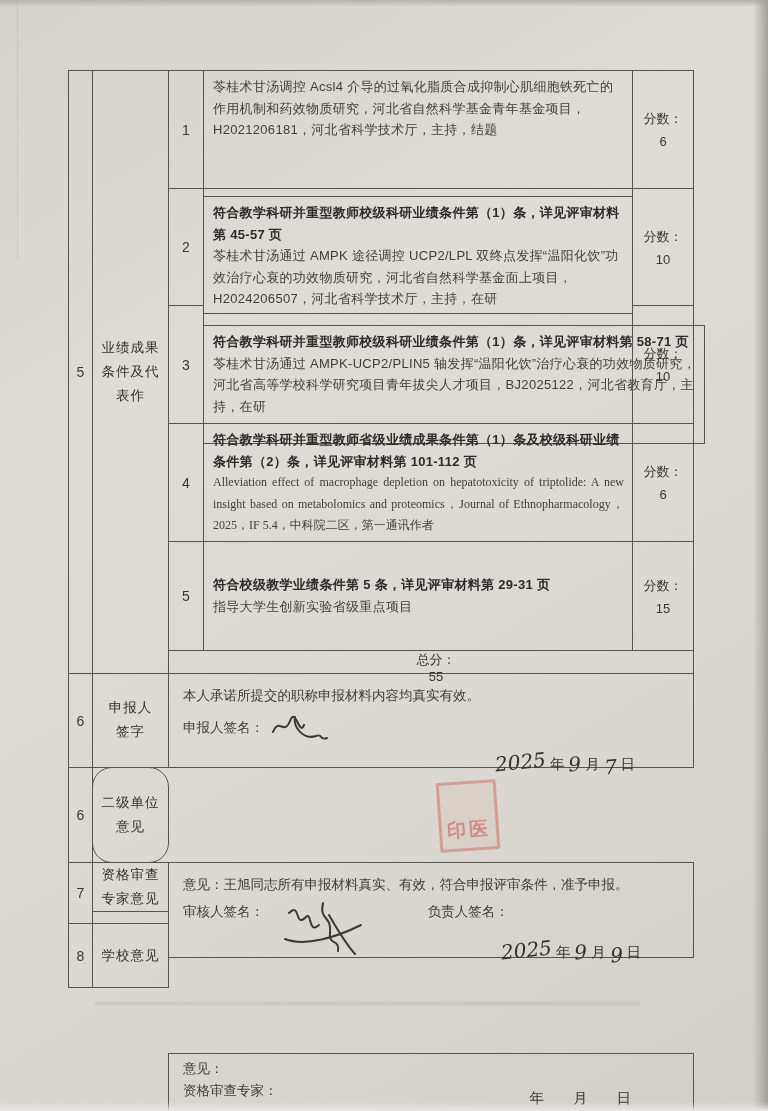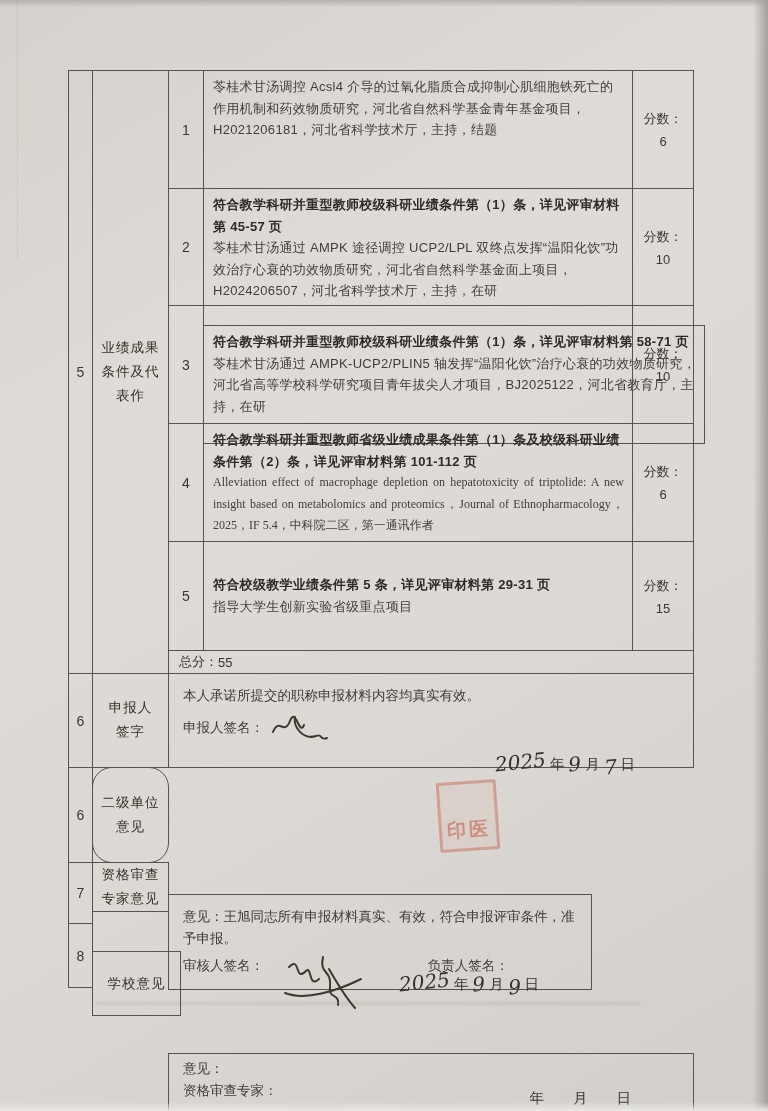--- a/index.html
+++ b/index.html
@@ -73,21 +73,21 @@
   <div class="cell center serial" style="left:168px;top:70px;width:36px;height:119px;">1</div>
   <div class="cell content" style="left:203px;top:70px;width:430px;height:119px;">
     <div class="bdy">苓桂术甘汤调控 Acsl4 介导的过氧化脂质合成抑制心肌细胞铁死亡的作用机制和药效物质研究，河北省自然科学基金青年基金项目，H2021206181，河北省科学技术厅，主持，结题</div>
   </div>
   <div class="cell score" style="left:632px;top:70px;width:62px;height:119px;">
     <span>分数：</span>
     <span>6</span>
   </div>
 
   <div class="cell center serial" style="left:168px;top:188px;width:36px;height:118px;">2</div>
-  <div class="cell content" style="left:203px;top:188px;width:430px;height:118px;">
+  <div class="cell content" style="left:203px;top:196px;width:430px;height:118px;">
     <div class="hdr">符合教学科研并重型教师校级科研业绩条件第（1）条，详见评审材料第 45-57 页</div>
     <div class="bdy">苓桂术甘汤通过 AMPK 途径调控 UCP2/LPL 双终点发挥“温阳化饮”功效治疗心衰的功效物质研究，河北省自然科学基金面上项目，H2024206507，河北省科学技术厅，主持，在研</div>
   </div>
   <div class="cell score" style="left:632px;top:188px;width:62px;height:118px;">
     <span>分数：</span>
     <span>10</span>
   </div>
 
   <div class="cell center serial" style="left:168px;top:305px;width:36px;height:119px;">3</div>
   <div class="cell content" style="left:203px;top:305px;width:502px;height:119px;margin-top:20px;">
@@ -112,21 +112,21 @@
   <div class="cell center serial" style="left:168px;top:541px;width:36px;height:110px;">5</div>
   <div class="cell content pad-lg" style="left:203px;top:541px;width:430px;height:110px;">
     <div class="hdr">符合校级教学业绩条件第 5 条，详见评审材料第 29-31 页</div>
     <div class="bdy">指导大学生创新实验省级重点项目</div>
   </div>
   <div class="cell score" style="left:632px;top:541px;width:62px;height:110px;">
     <span>分数：</span>
     <span>15</span>
   </div>
 
-  <div class="cell total" style="left:168px;top:650px;width:526px;height:24px;">
+  <div class="cell total" style="left:168px;top:650px;width:526px;height:24px;flex-direction:column;">
     <span>总分：</span>
     <span>55</span>
   </div>
 
   <div class="cell center serial" style="left:68px;top:673px;width:25px;height:95px;">6</div>
   <div class="cell center rowlabel" style="left:92px;top:673px;width:77px;height:95px;font-family:Liberation Mono, monospace;">申报人
 签字</div>
   <div class="cell stmt-cell" style="left:168px;top:673px;width:526px;height:95px;">
     <div>本人承诺所提交的职称申报材料内容均真实有效。</div>
     <div class="sign-line">
@@ -142,21 +142,21 @@
       <span class="hw rot2">9</span>
       <span>月</span>
       <span class="hw tail">7</span>
       <span>日</span>
     </div>
   </div>
 
   <div class="cell center serial" style="left:68px;top:767px;width:25px;height:96px;">6</div>
   <div class="cell center rowlabel" style="left:92px;top:767px;width:77px;height:96px;border-radius:20px;">二级单位
 意见</div>
-  <div class="cell stmt-cell" style="left:168px;top:799px;width:424px;height:96px;">
+  <div class="cell stmt-cell" style="left:168px;top:767px;width:526px;height:96px;">
     <div>意见：王旭同志所有申报材料真实、有效，符合申报评审条件，准予申报。</div>
     <div class="sign-line">
       <span>审核人签名：</span>
       <svg class="sig" style="position:absolute;left:96px;top:-4px;" width="86" height="58" viewBox="0 0 86 58">
         <path d="M10 16 C22 4 15 32 27 20 C33 14 29 38 40 28"></path>
         <path d="M44 6 C40 24 53 18 51 36 C49 48 61 42 59 54"></path>
         <path d="M6 42 C26 50 58 40 82 28"></path>
         <path d="M50 18 C58 32 68 48 76 57"></path>
       </svg>
       <span style="margin-left:160px;">负责人签名：</span>
@@ -178,21 +178,21 @@
     <div>意见：</div>
     <div>资格审查专家：</div>
     <div class="datebox blank-date" style="right:62px;bottom:5px;">
       <span>年</span>
       <span>月</span>
       <span>日</span>
     </div>
   </div>
 
   <div class="cell center serial" style="left:68px;top:923px;width:25px;height:65px;">8</div>
-  <div class="cell center rowlabel" style="left:92px;top:923px;width:89px;height:65px;margin-top:28px;">学校意见</div>
+  <div class="cell center rowlabel" style="left:92px;top:923px;width:77px;height:65px;">学校意见</div>
 
   <div class="stamp">
     <span>印医</span>
   </div>
 
   <div class="smudge"></div>
   <div class="edge-right"></div>
   <div class="edge-bottom"></div>
 
 </div>

